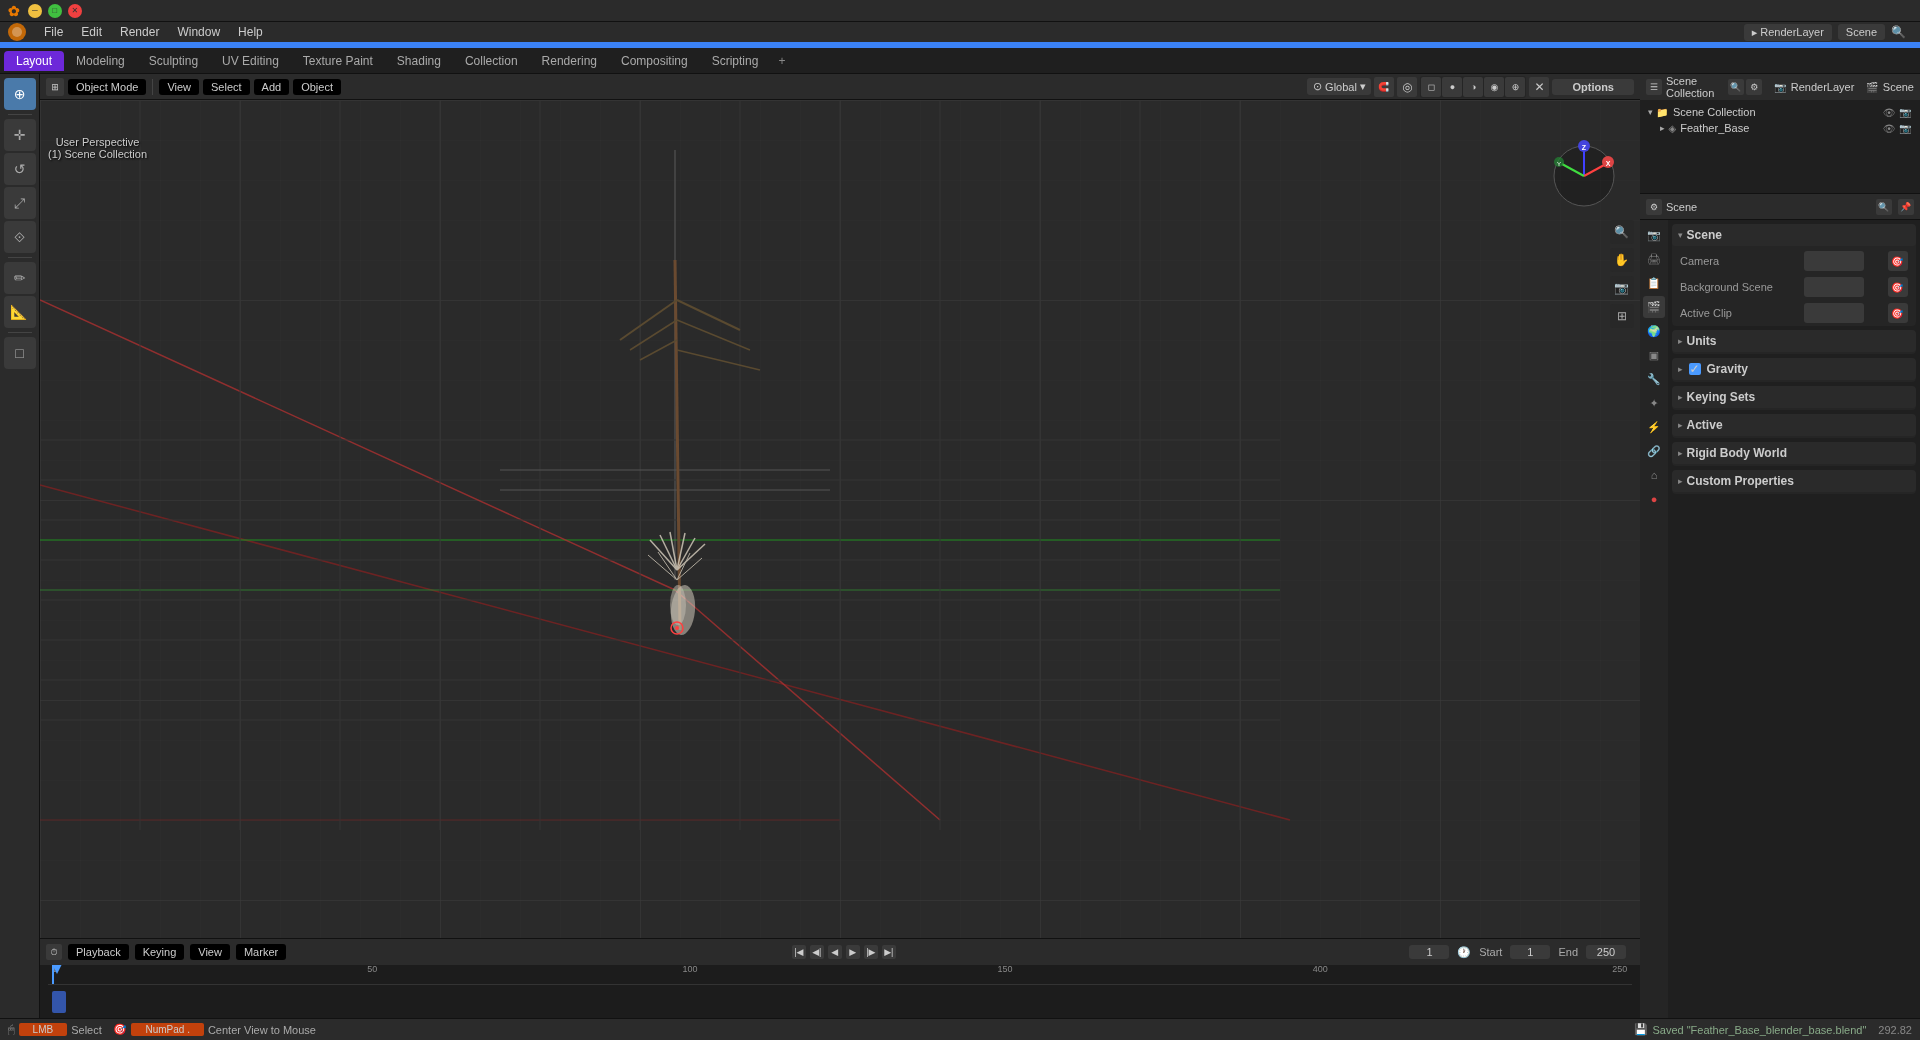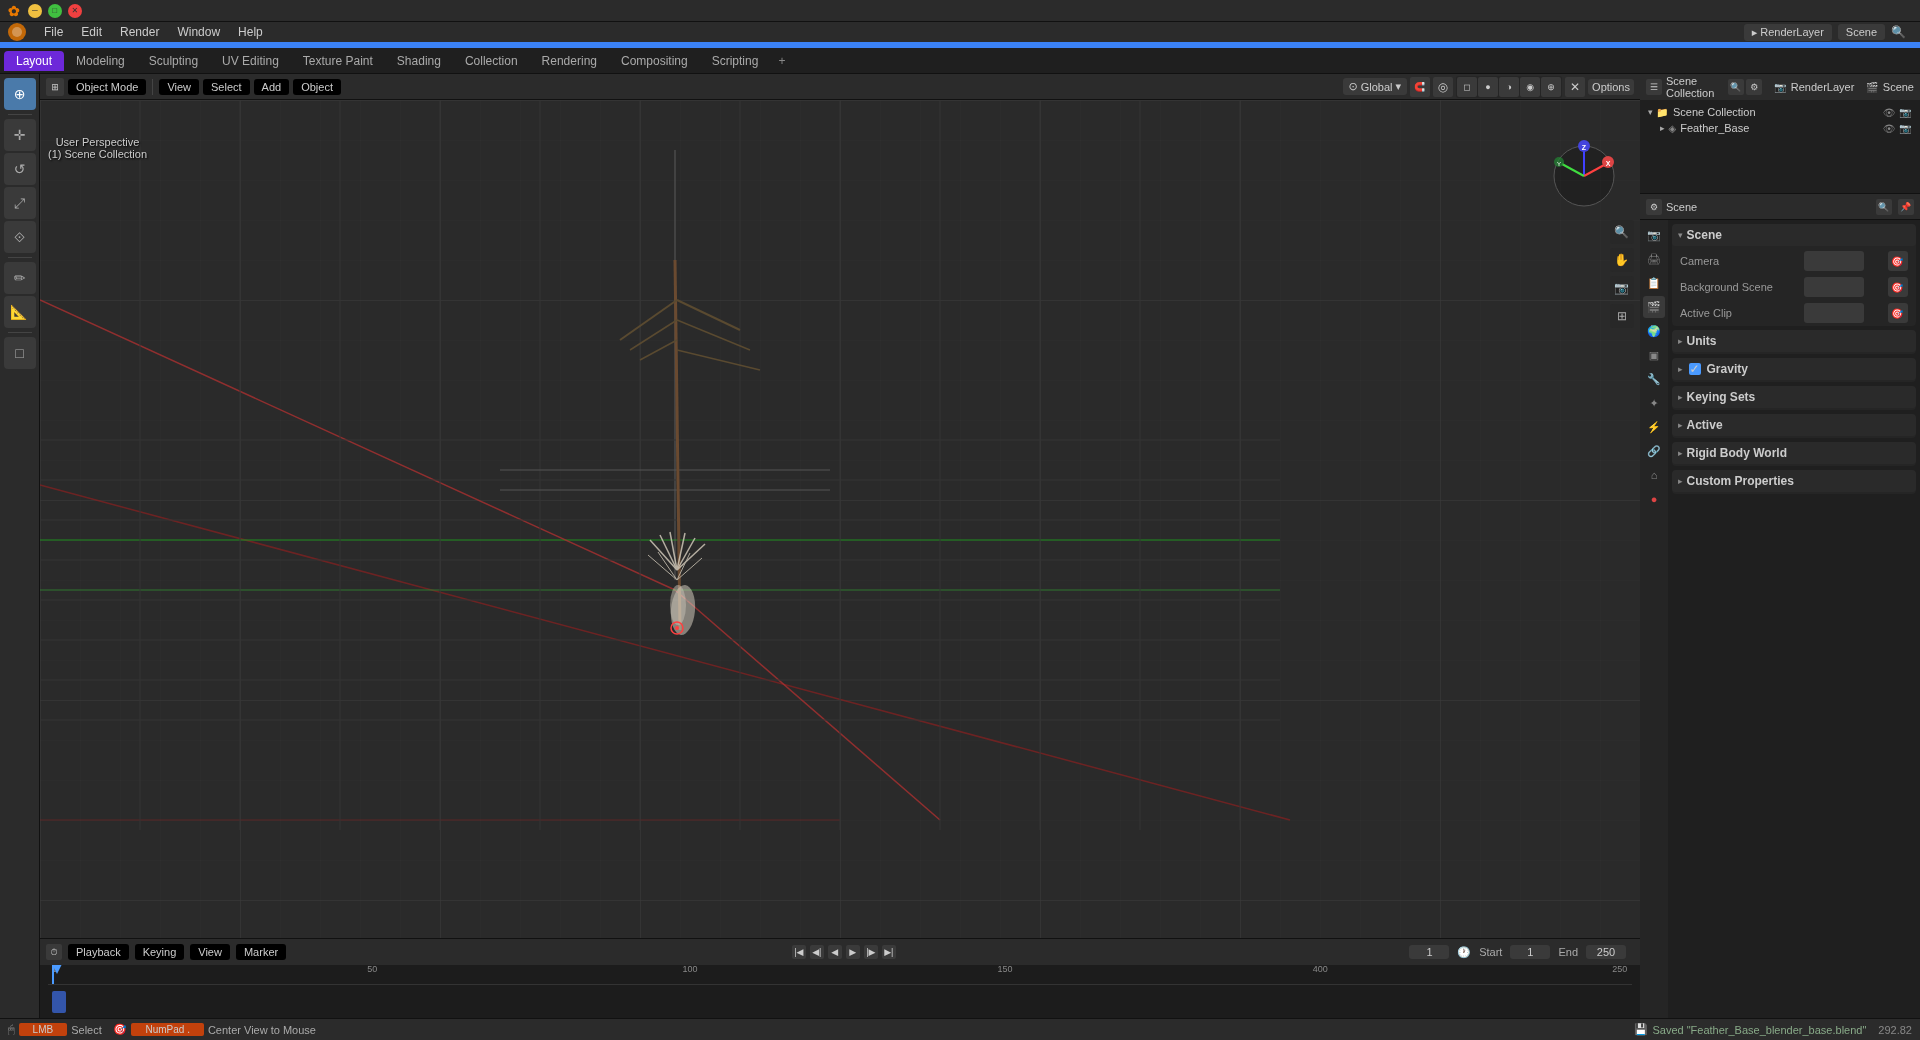--- a/index.html
+++ b/index.html
@@ -501,21 +501,21 @@
           <div style="width:20px;height:20px;background:#3a3a3a;border-radius:2px;display:flex;align-items:center;justify-content:center;cursor:pointer;">◎</div>
 
           <div style="display:flex;gap:1px;background:#252525;padding:1px;border-radius:3px;">
             <div style="width:20px;height:20px;background:#3a3a3a;border-radius:2px;display:flex;align-items:center;justify-content:center;cursor:pointer;font-size:9px;">◻</div>
             <div style="width:20px;height:20px;background:#3a3a3a;border-radius:2px;display:flex;align-items:center;justify-content:center;cursor:pointer;font-size:9px;">●</div>
             <div style="width:20px;height:20px;background:#3a3a3a;border-radius:2px;display:flex;align-items:center;justify-content:center;cursor:pointer;font-size:9px;">◑</div>
             <div style="width:20px;height:20px;background:#3a3a3a;border-radius:2px;display:flex;align-items:center;justify-content:center;cursor:pointer;font-size:9px;">◉</div>
             <div style="width:20px;height:20px;background:#3a3a3a;border-radius:2px;display:flex;align-items:center;justify-content:center;cursor:pointer;font-size:9px;">⊕</div>
           </div>
           <div style="width:20px;height:20px;background:#3a3a3a;border-radius:2px;display:flex;align-items:center;justify-content:center;cursor:pointer;">✕</div>
-          <div style="padding:2px 4px;background:#3a3a3a;border-radius:3px;font-size:11px;cursor:pointer;">Options</div>
+          <div style="padding:2px 20px;background:#3a3a3a;border-radius:3px;font-size:11px;cursor:pointer;font-weight:bold;">Options</div>
         </div>
       </div>
 
       <div id="viewport-canvas">
         <div class="grid-bg">
           <svg class="grid-svg">
 
             <rect width="100%" height="100%" fill="#2a2a2a"></rect>
 
             <defs>

